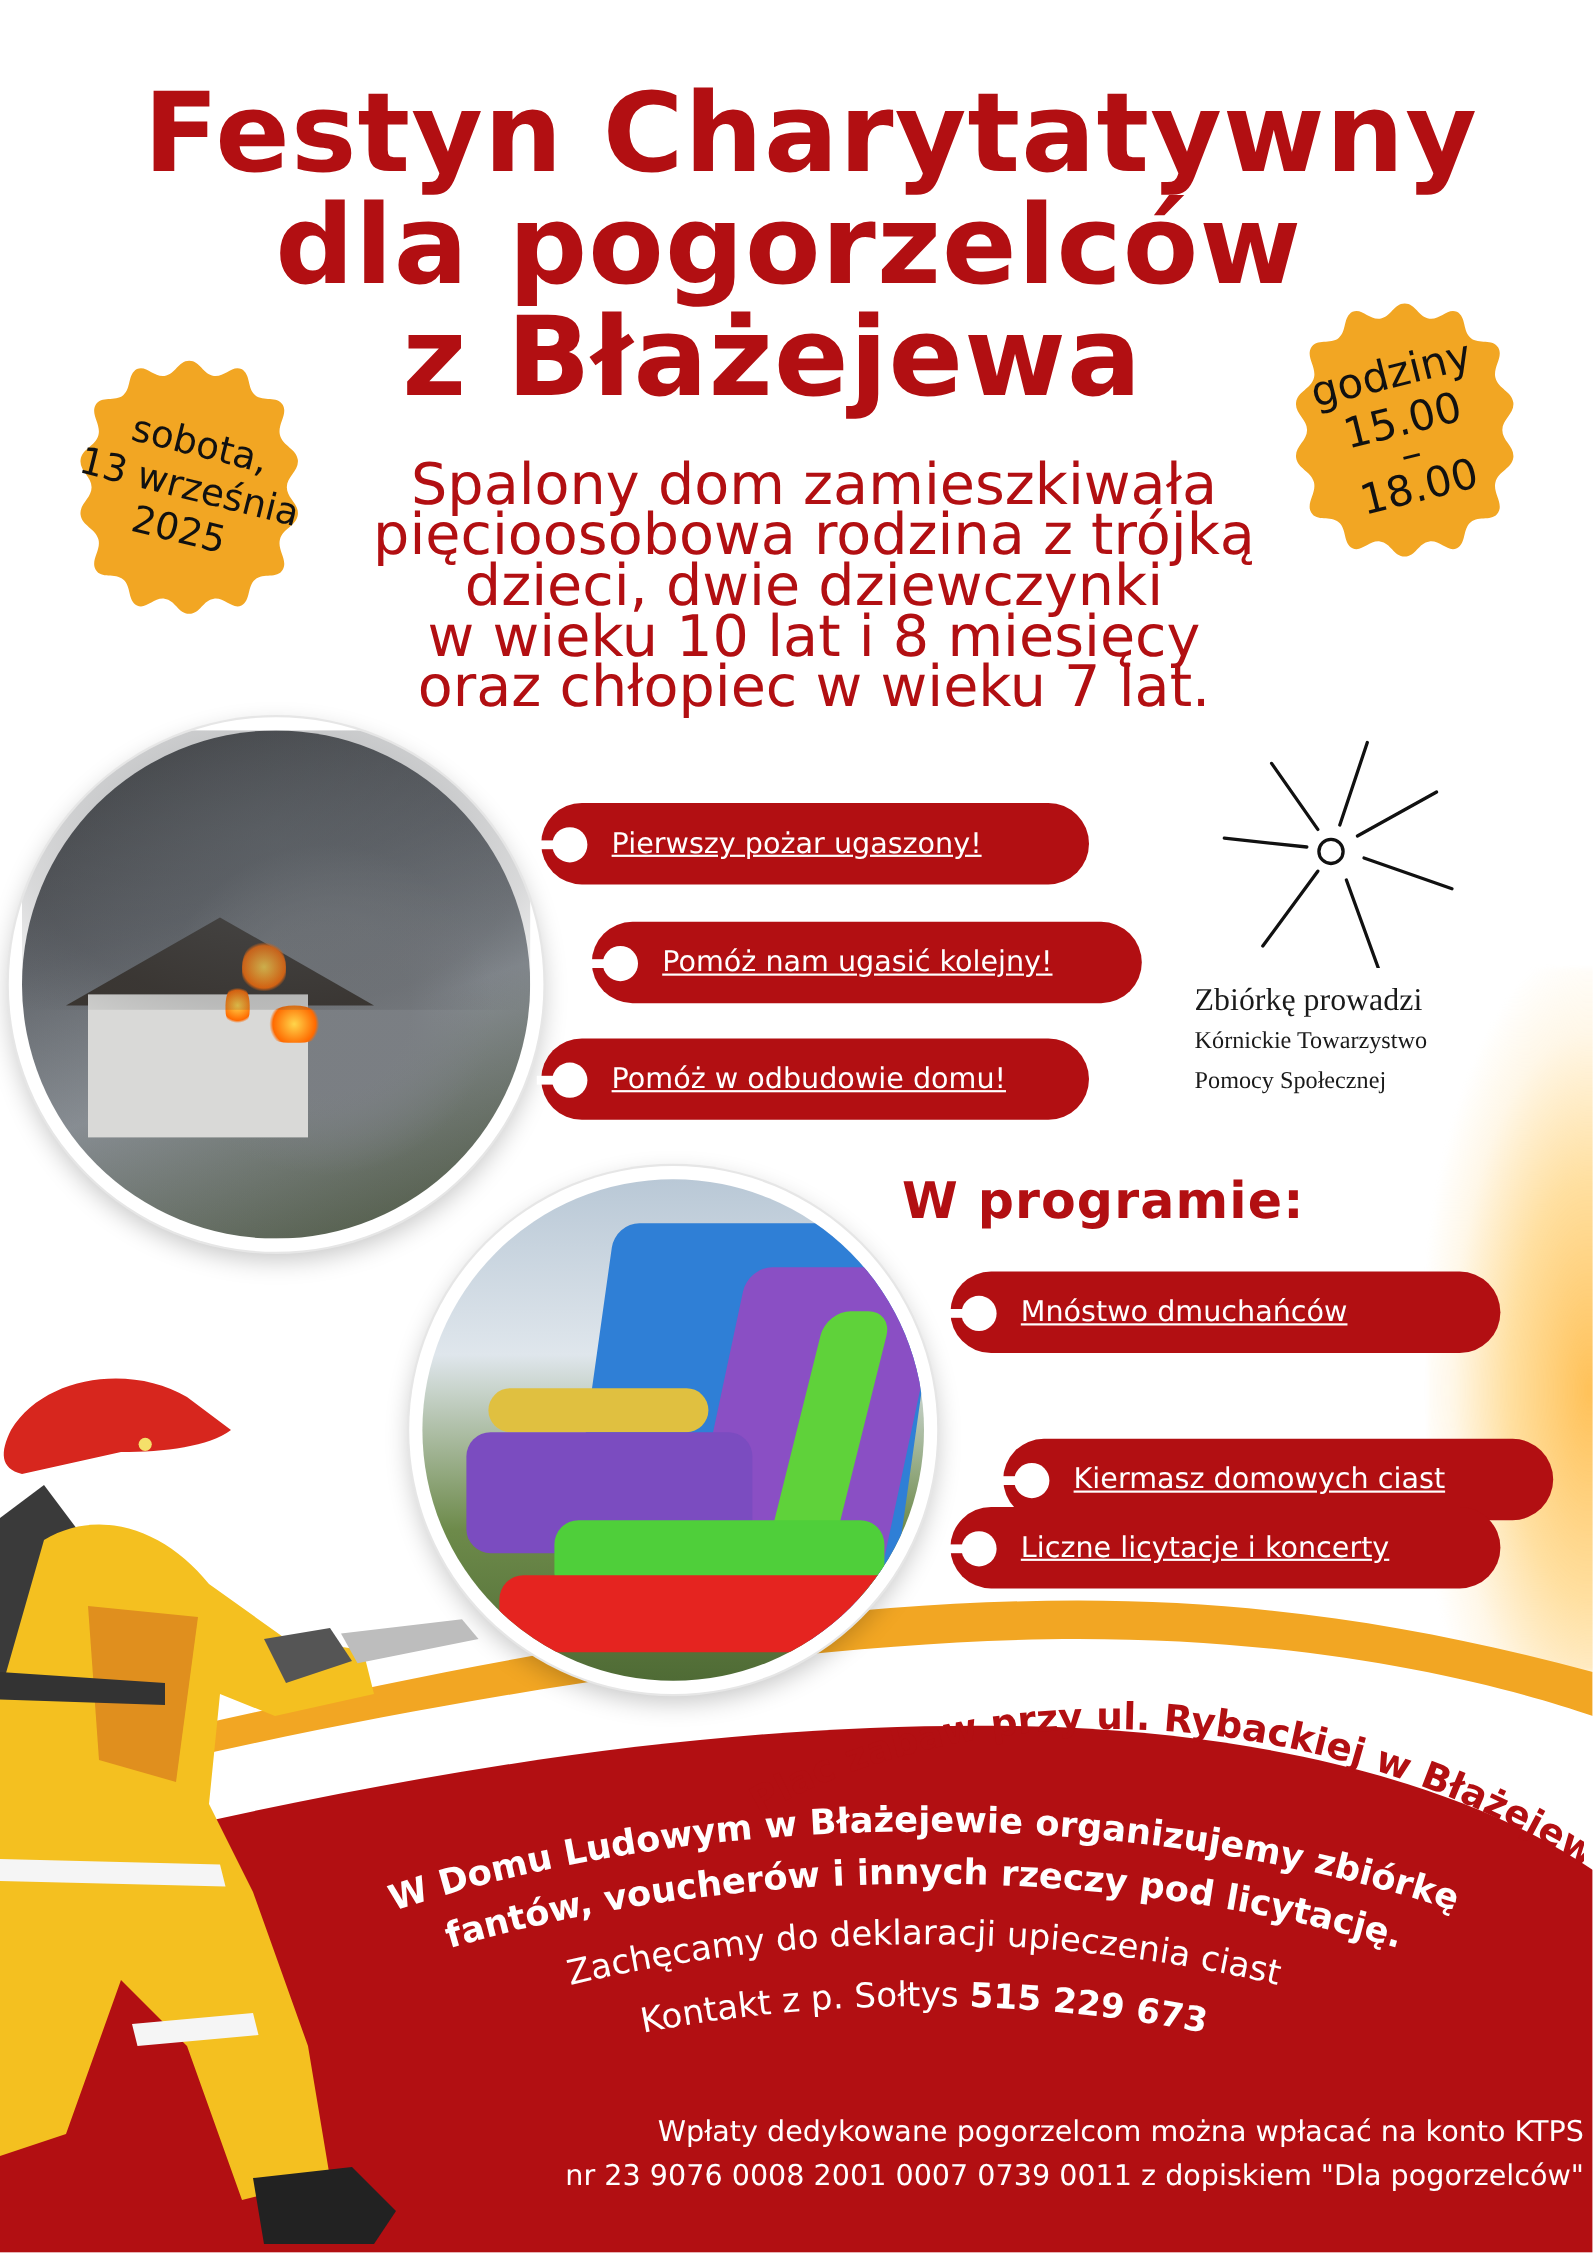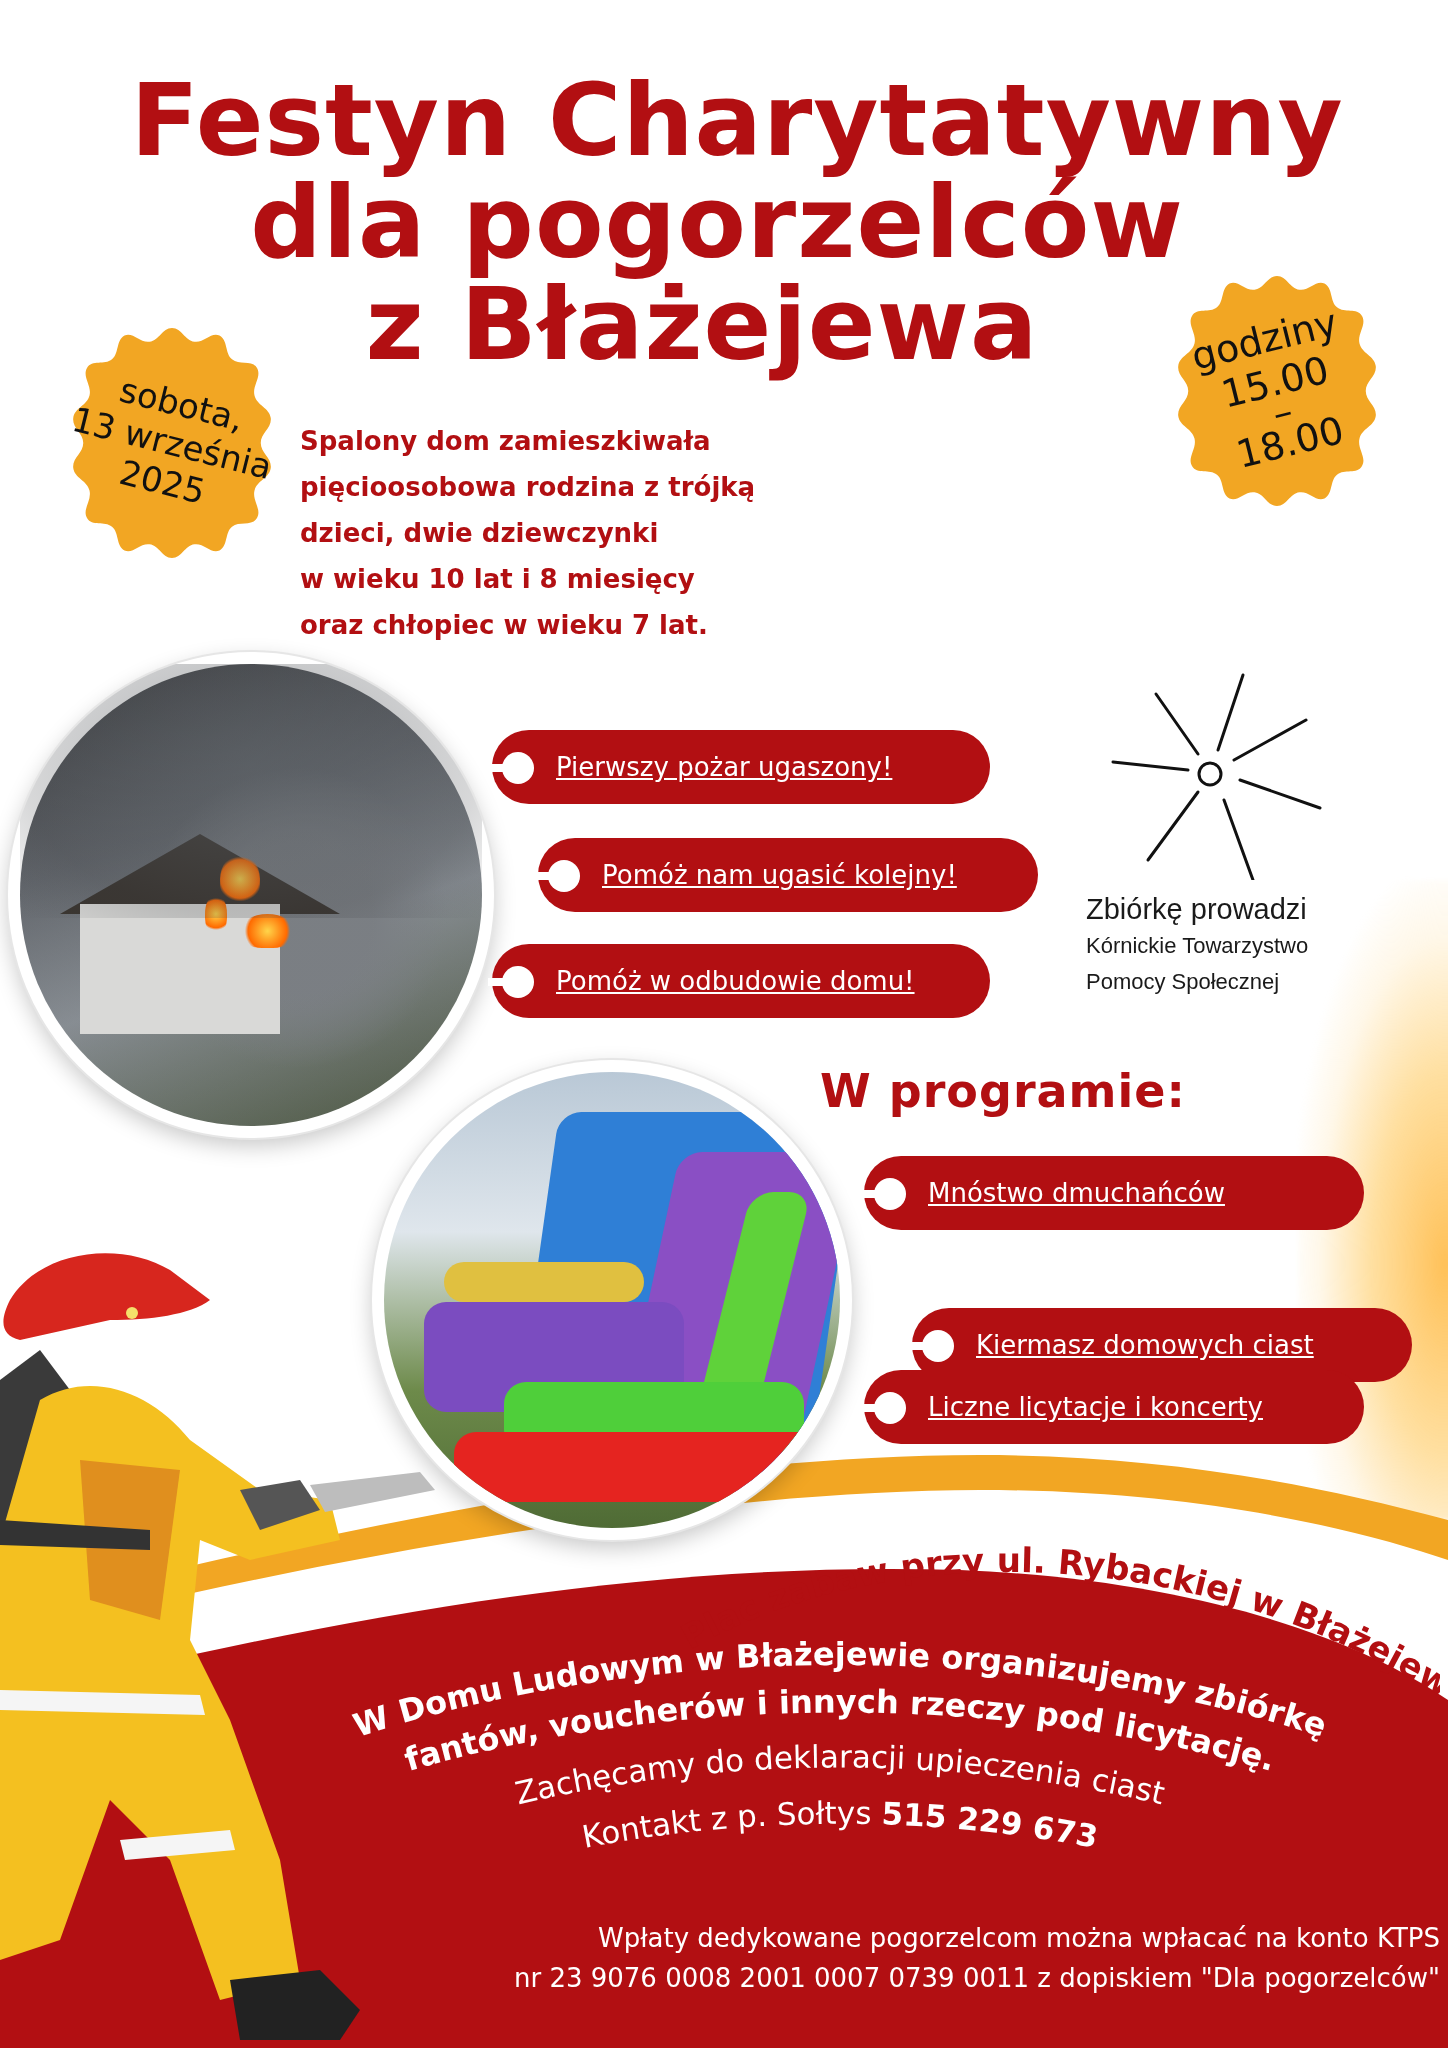--- a/index.html
+++ b/index.html
@@ -19,22 +19,22 @@
   .badge { position: absolute; display: flex; align-items: center; justify-content: center; text-align: center;
            color: #111; font-family: "DejaVu Sans", sans-serif; }
   .badge svg { position: absolute; left: 0; top: 0; width: 100%; height: 100%; }
   .badge .txt { position: relative; font-size: 34px; line-height: 40px; }
   .badge-date { left: 42px; top: 318px; width: 260px; height: 250px; }
   .badge-date .txt { transform: rotate(14deg); }
   .badge-hours { left: 1148px; top: 266px; width: 258px; height: 250px; }
   .badge-hours .txt { transform: rotate(-14deg); font-size: 38px; line-height: 44px; }
 
   
-  .story { position: absolute; left: 300px; top: 418px; width: 880px; text-align: left; color: #b20f12;
-           font-family: "DejaVu Sans", sans-serif; font-weight: 700; font-size: 26px; line-height: 46px; }
+  .story { position: absolute; left: 300px; top: 418px; width: 880px; text-align: center; color: #b20f12;
+           font-family: "DejaVu Sans", sans-serif; font-weight: 400; font-size: 52px; line-height: 46px; }
 
   
   .photo { position: absolute; border-radius: 50%; overflow: hidden; background: #fff;
            box-shadow: 0 0 0 2px #e6e6e6, 0 8px 22px rgba(0,0,0,0.22); }
   .photo-fire { left: 8px; top: 652px; width: 486px; height: 486px; }
   .photo-fire .inner { position: absolute; left: 12px; top: 12px; width: 462px; height: 462px; border-radius: 50%;
       background: radial-gradient(circle at 42% 48%, #ffb020 0 3%, #ff6a00 4% 6%, rgba(60,60,60,0.2) 7%),
                   radial-gradient(circle at 60% 55%, #8a8f95 0 20%, transparent 40%),
                   linear-gradient(160deg, #3b3d40 0%, #6c7178 35%, #9aa1a8 60%, #4c5a3c 100%); }
   .photo-fire .house { position: absolute; left: 60px; top: 240px; width: 200px; height: 130px; background: #d9d9d7; }
@@ -57,21 +57,21 @@
   .pill-a1 { left: 492px; top: 730px; width: 498px; }
   .pill-a2 { left: 538px; top: 838px; width: 500px; }
   .pill-a3 { left: 492px; top: 944px; width: 498px; }
 
   .pill-b1 { left: 864px; top: 1156px; width: 500px; }
   .pill-b2 { left: 912px; top: 1262px; width: 500px; margin-top: 46px; }
   .pill-b3 { left: 864px; top: 1370px; width: 500px; }
 
   
   .sun { position: absolute; left: 1108px; top: 670px; width: 220px; height: 210px; }
-  .org { position: absolute; left: 1086px; top: 890px; color: #1a1a1a; font-family: Liberation Sans, sans-serif; }
+  .org { position: absolute; left: 1086px; top: 890px; color: #1a1a1a; font-family: Liberation Serif, serif; }
   .org .o1 { font-size: 29px; line-height: 38px; display: block; }
   .org .o2 { font-size: 22px; line-height: 36px; display: block; }
 
   .program-title { position: absolute; left: 820px; top: 1064px; color: #b20f12; font-weight: 700; font-size: 46px;
                    font-family: "DejaVu Sans", sans-serif; letter-spacing: 1px; }
 
   
   .flames { position: absolute; right: -60px; top: 880px; width: 210px; height: 640px;
             background: radial-gradient(ellipse at 70% 60%, rgba(255,190,80,0.95) 0%, rgba(255,210,120,0.7) 35%, rgba(255,230,180,0.3) 60%, transparent 75%); filter: blur(2px); }
 

